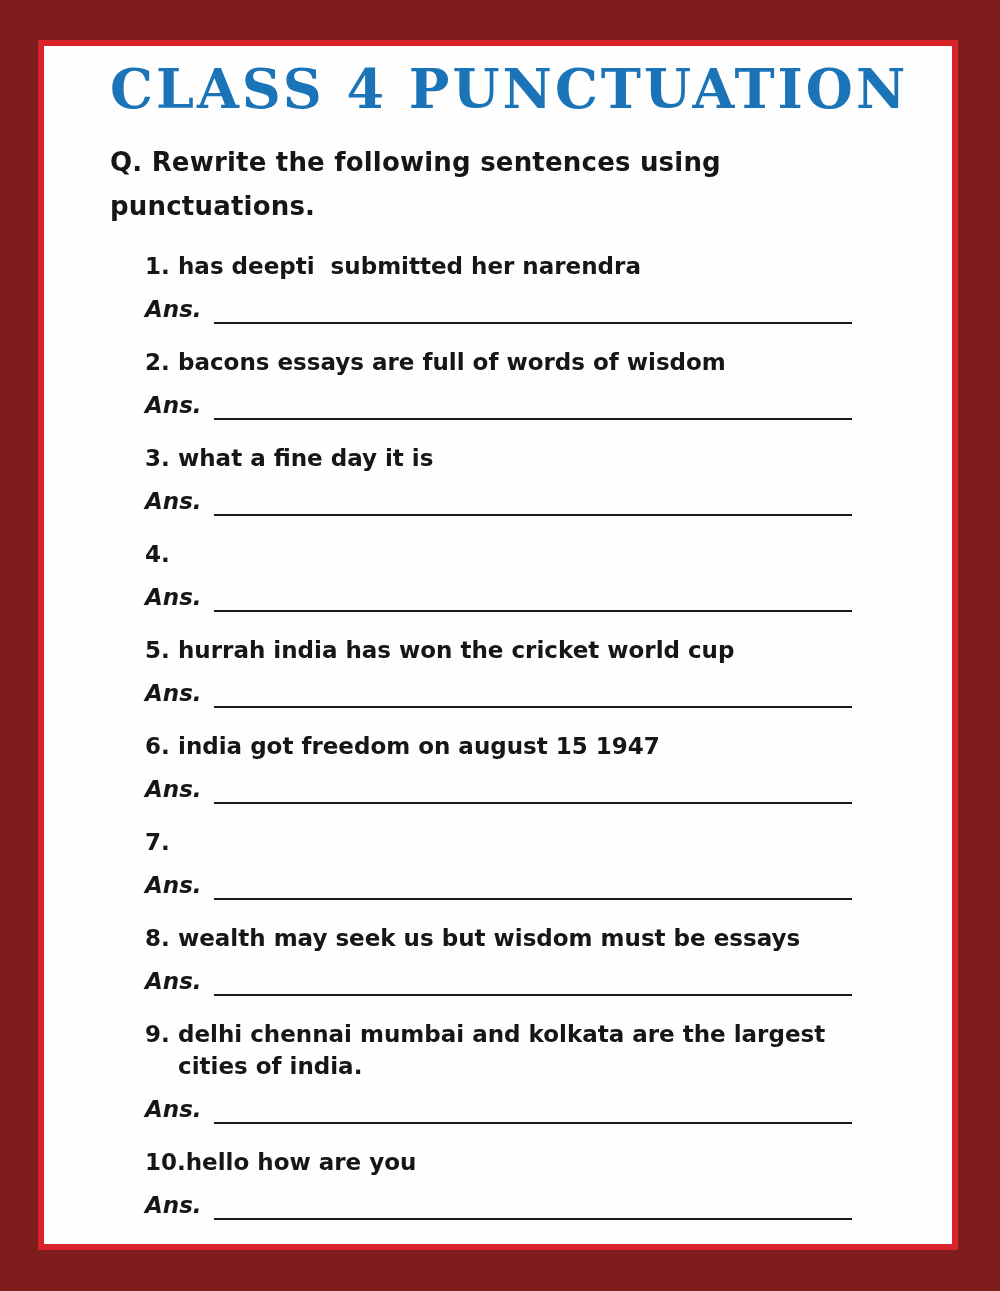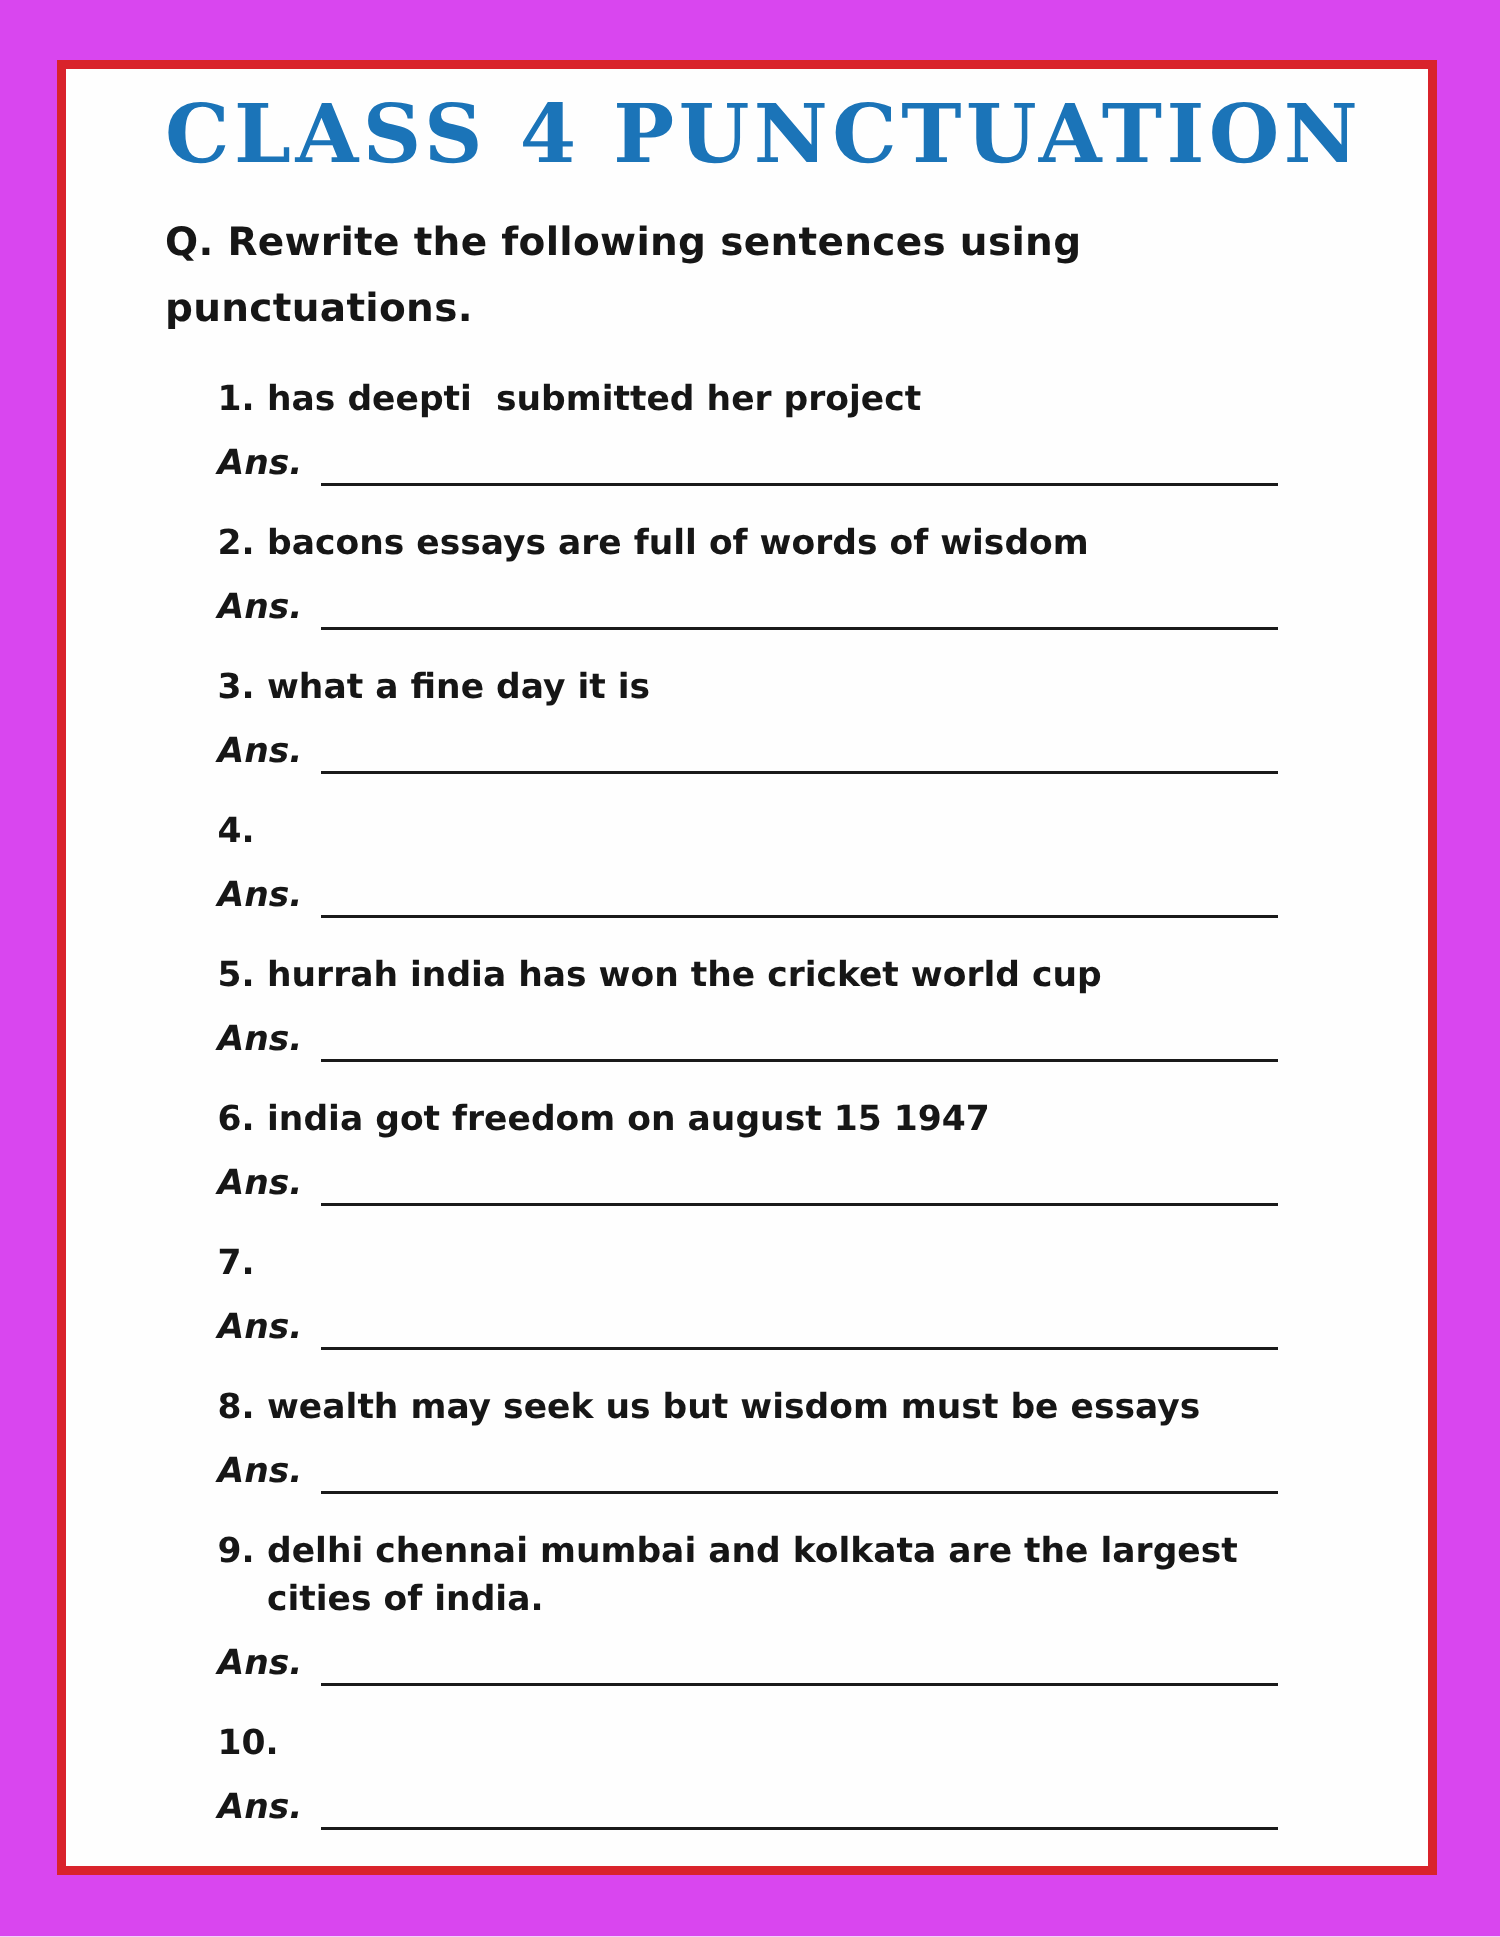--- a/index.html
+++ b/index.html
@@ -5,21 +5,21 @@
   * { margin: 0; padding: 0; box-sizing: border-box; }
   html, body {
     width: 1000px;
     background: #fdfdfd;
     font-family: "DejaVu Sans", "Liberation Sans", sans-serif;
   }
   .page {
     position: relative;
     width: 1000px;
     height: 1291px;
-    background: #d946ef;
+    background: #7f1d1d;
   }
   .frame {
     position: absolute;
     left: 38px;
     top: 40px;
     width: 920px;
     height: 1210px;
     border: 6px solid #d9232b;
     background: #fefefe;
     padding: 14px 100px 0 66px;
@@ -82,21 +82,21 @@
 <body>
 
 <div class="page">
   <div class="frame">
     <h1 class="title">CLASS 4 PUNCTUATION</h1>
     <p class="question">Q. Rewrite the following sentences using punctuations.</p>
     <div class="items">
   <div class="qa">
     <div class="item">
       <span class="num">1.</span>
-      <span class="text">has deepti  submitted her project</span>
+      <span class="text">has deepti  submitted her narendra</span>
     </div>
     <div class="ans">
       <span class="ans-label">Ans.</span>
       <span class="ans-line"></span>
     </div>
   </div>
 
   <div class="qa">
     <div class="item">
       <span class="num">2.</span>
@@ -179,20 +179,21 @@
     </div>
     <div class="ans">
       <span class="ans-label">Ans.</span>
       <span class="ans-line"></span>
     </div>
   </div>
 
   <div class="qa">
     <div class="item">
       <span class="num">10.</span>
+      <span class="text">hello how are you</span>
     </div>
     <div class="ans">
       <span class="ans-label">Ans.</span>
       <span class="ans-line"></span>
     </div>
   </div>
 </div>
   </div>
 </div>
 

